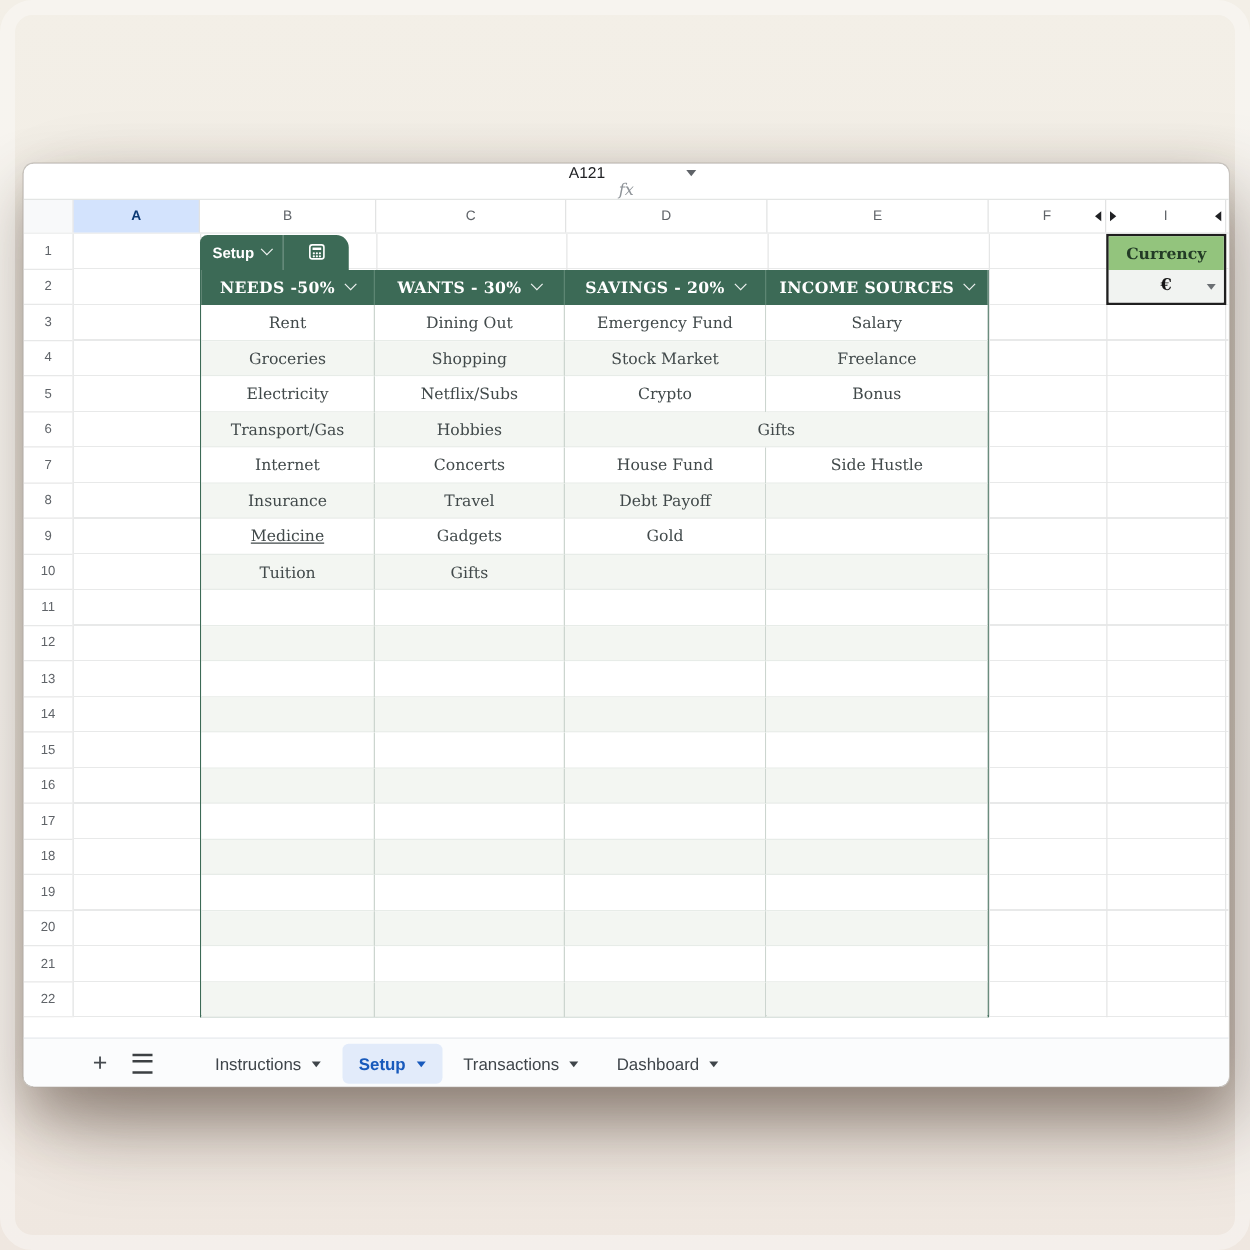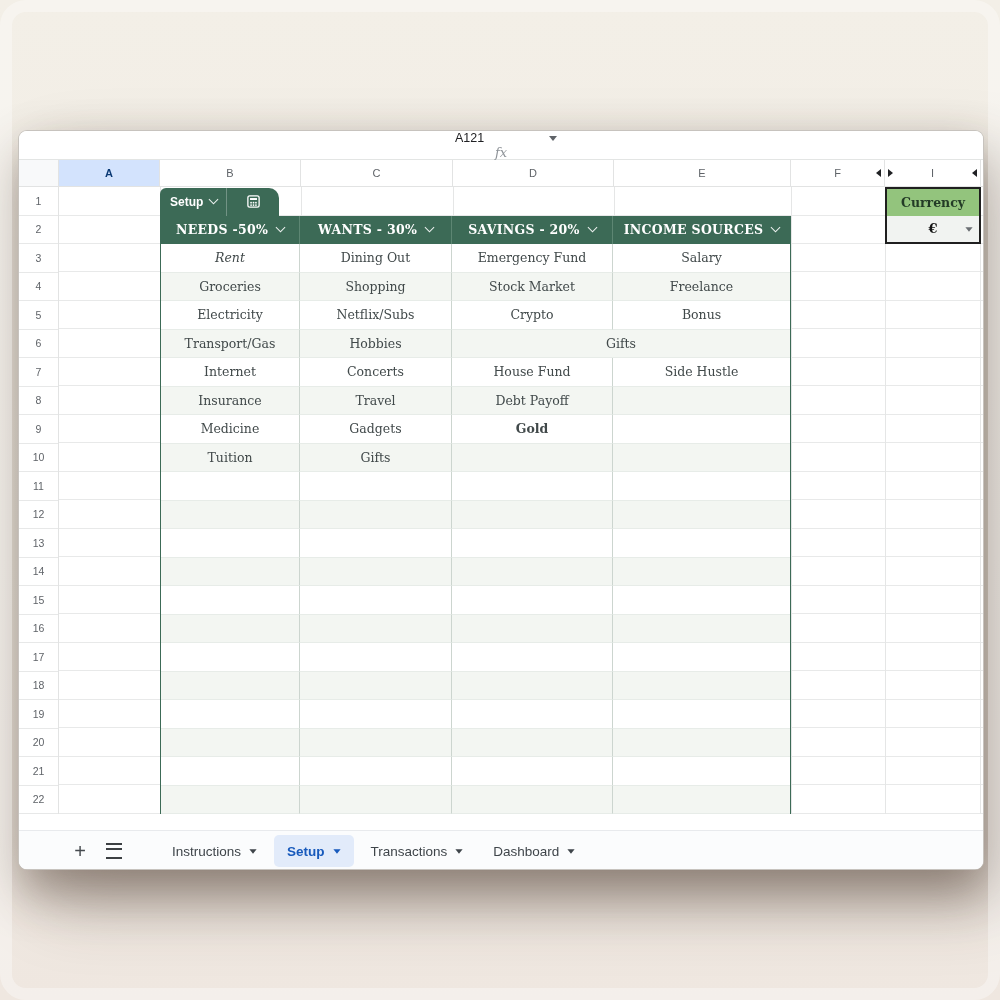--- a/index.html
+++ b/index.html
@@ -182,21 +182,21 @@
             <span>SAVINGS - 20%</span>
             <span class="chev"></span>
           </div>
           <div class="bth" style="width: auto; flex: 1 1 0%;">
             <span>INCOME SOURCES</span>
             <span class="chev"></span>
           </div>
         </div>
       <div>
           <div class="btr">
-            <div class="btd" style="width: 139px; font-style: italic;">Rent</div>
+            <div class="btd" style="width: 139px;">Rent</div>
             <div class="btd" style="width: 152px;">Dining Out</div>
             <div class="btd" style="width: 161px;">Emergency Fund</div>
             <div class="btd" style="width: auto; flex: 1 1 0%; text-align: right;">Salary</div>
           </div>
           <div class="btr band">
             <div class="btd" style="width: 139px;">Groceries</div>
             <div class="btd" style="width: 152px;">Shopping</div>
             <div class="btd" style="width: 161px;">Stock Market</div>
             <div class="btd" style="width: auto; flex: 1 1 0%;">Freelance</div>
           </div>
@@ -217,23 +217,23 @@
             <div class="btd" style="width: 161px;">House Fund</div>
             <div class="btd" style="width: auto; flex: 1 1 0%;">Side Hustle</div>
           </div>
           <div class="btr band">
             <div class="btd" style="width: 139px;">Insurance</div>
             <div class="btd" style="width: 152px;">Travel</div>
             <div class="btd" style="width: 161px;">Debt Payoff</div>
             <div class="btd" style="width: auto; flex: 1 1 0%;"></div>
           </div>
           <div class="btr">
-            <div class="btd" style="width: 139px;">Medicine</div>
+            <div class="btd" style="width: 139px; text-decoration: underline;">Medicine</div>
             <div class="btd" style="width: 152px;">Gadgets</div>
-            <div class="btd" style="width: 161px; font-weight: bold;">Gold</div>
+            <div class="btd" style="width: 161px;">Gold</div>
             <div class="btd" style="width: auto; flex: 1 1 0%;"></div>
           </div>
           <div class="btr band">
             <div class="btd" style="width: 139px;">Tuition</div>
             <div class="btd" style="width: 152px;">Gifts</div>
             <div class="btd" style="width: 161px;"></div>
             <div class="btd" style="width: auto; flex: 1 1 0%;"></div>
           </div>
           <div class="btr">
             <div class="btd" style="width: 139px;"></div>

